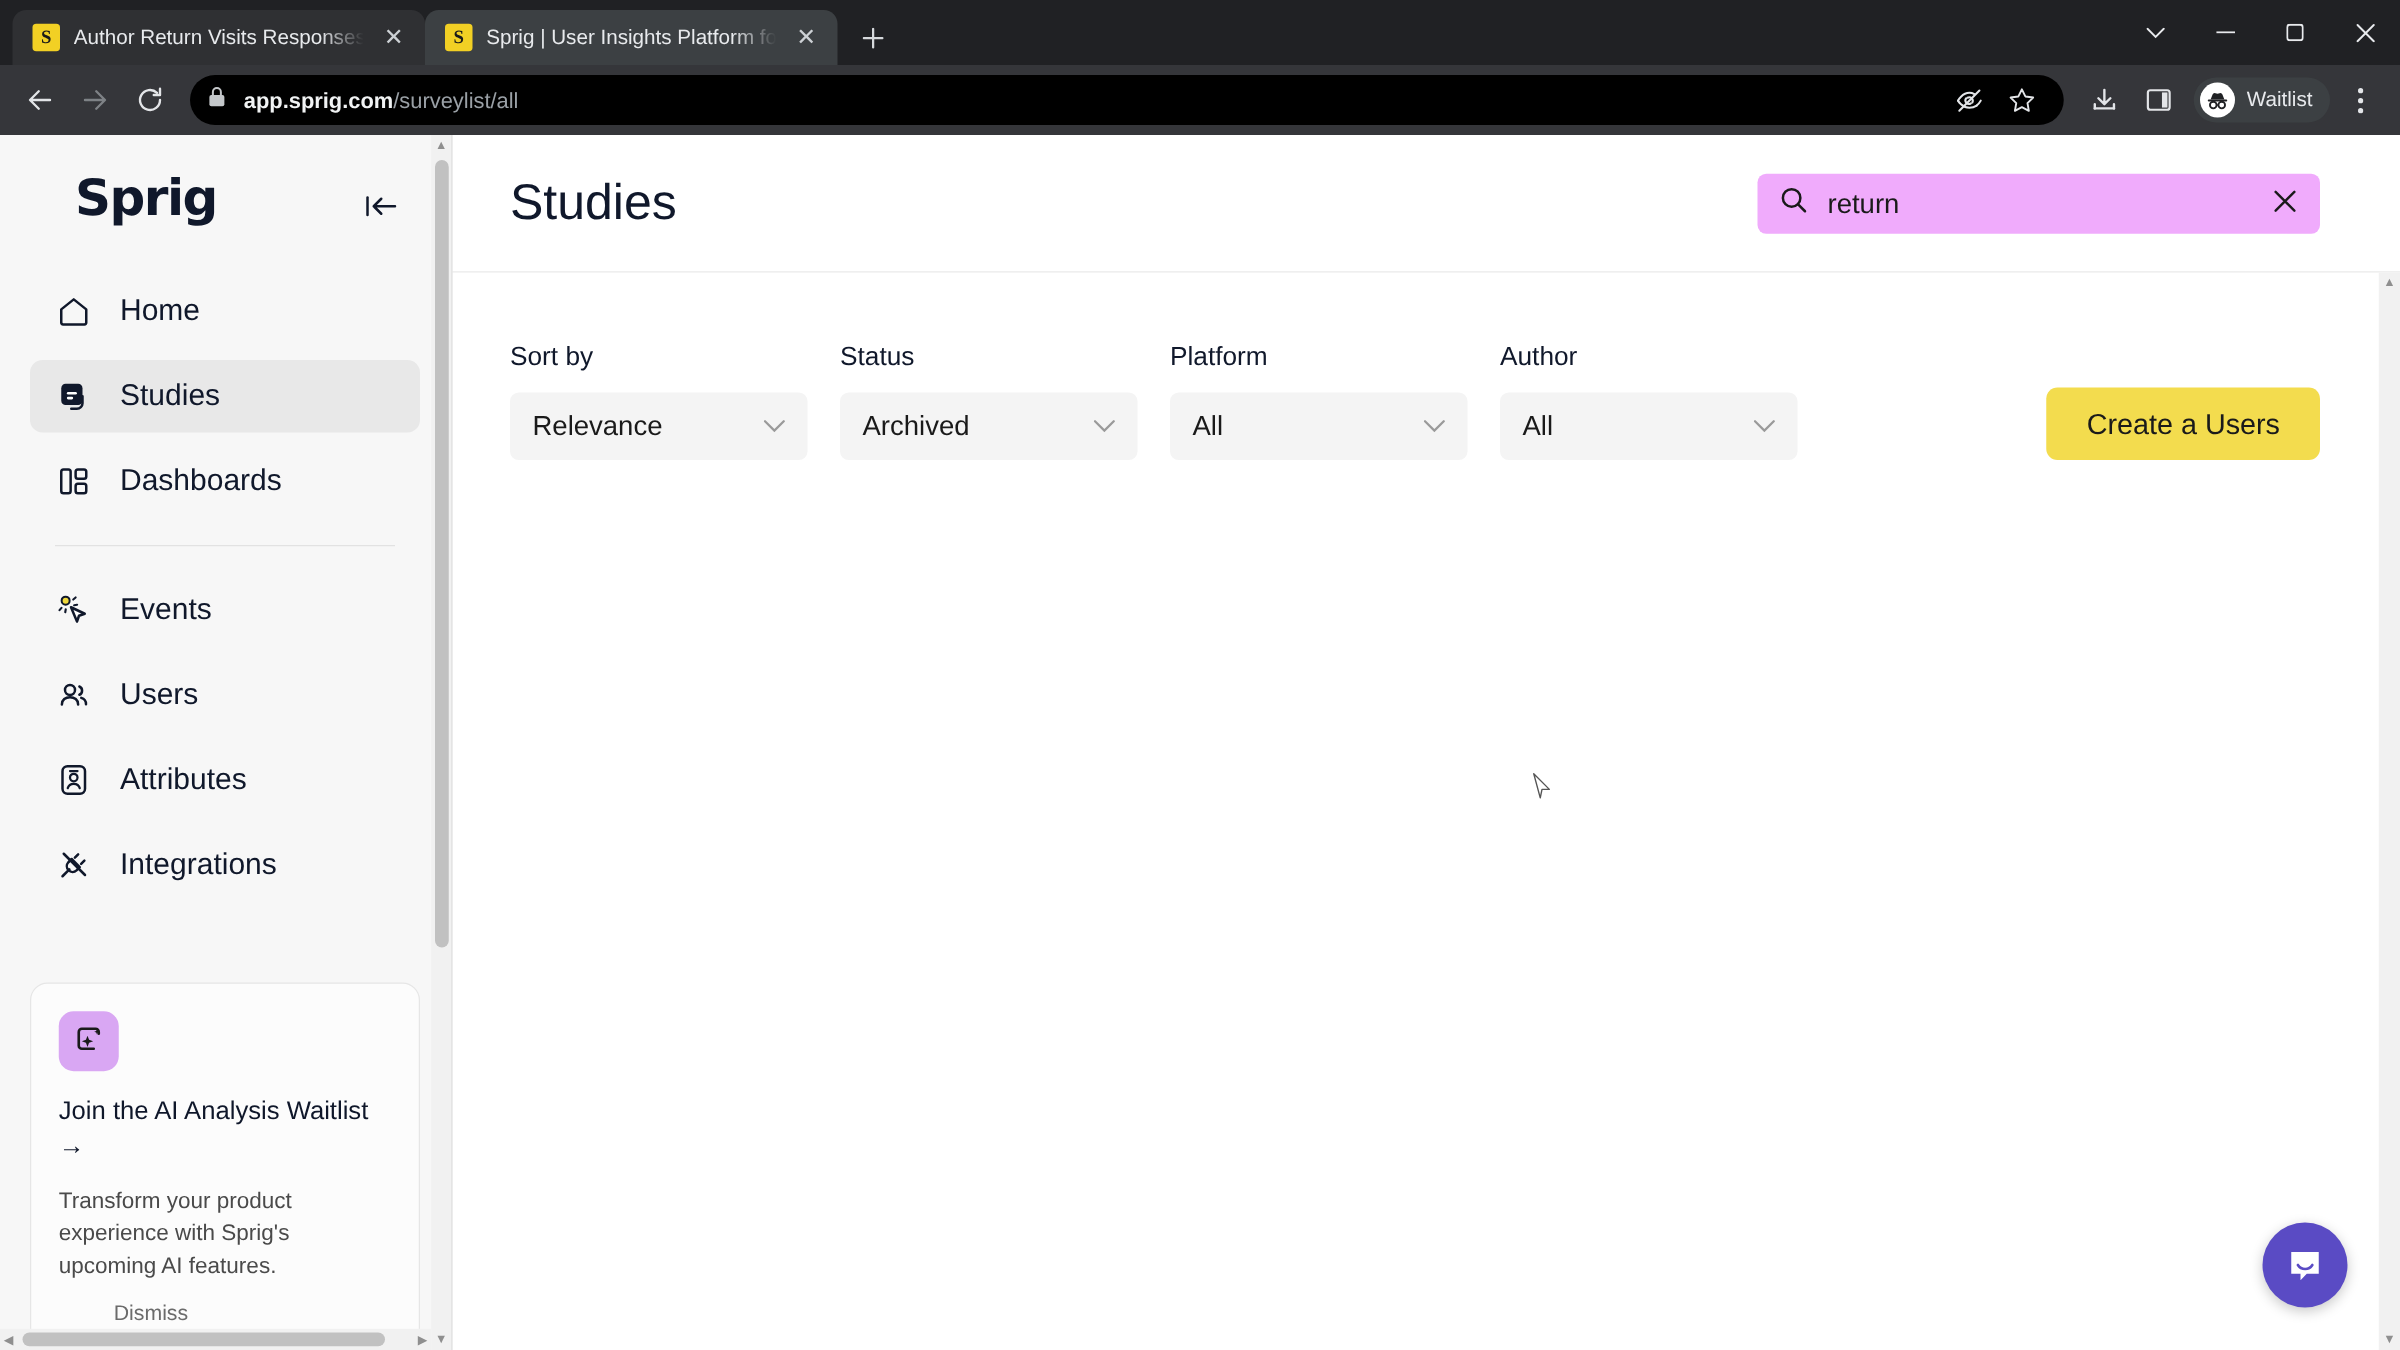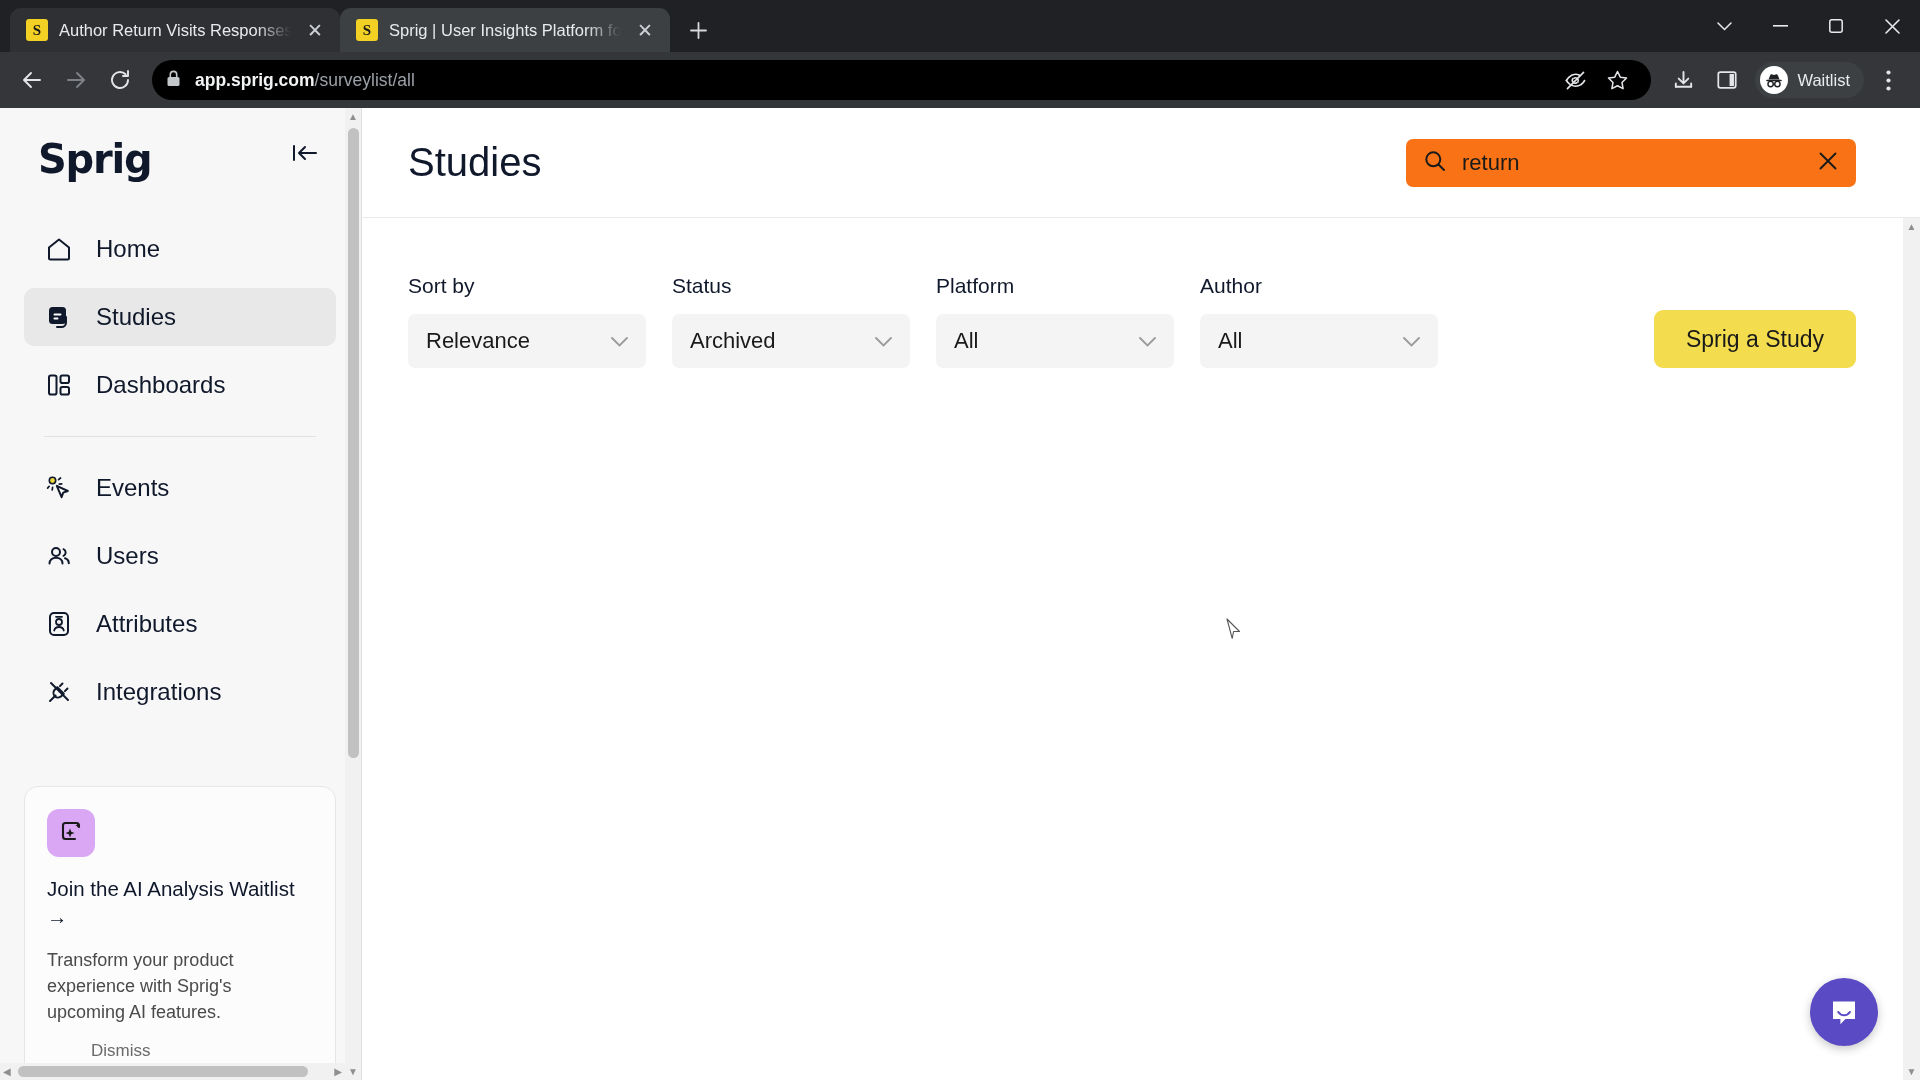--- a/index.html
+++ b/index.html
@@ -89,22 +89,22 @@
   
   .viewport { flex: 1; display: flex; position: relative; background: #fff; overflow: hidden; }
 
   
   .sidebar {
     width: 360px; flex: 0 0 360px; background: #F7F7F7;
     display: flex; flex-direction: column; padding: 0 0 0 0;
     position: relative;
   }
   .sb-head {
-    display: flex; align-items: flex-start; justify-content: space-between;
-    padding: 28px 38px 0 38px;
+    display: flex; align-items: flex-end; justify-content: space-between;
+    padding: 28px 38px 0 60px;
   }
   .sprig-logo {
     font-family: "DejaVu Sans", sans-serif;
     font-size: 40px; font-weight: bold; color: #10182B; letter-spacing: -1.2px;
   }
   .collapse-btn {
     width: 34px; height: 34px; display: flex; align-items: center;
     justify-content: center; color: #10182B;
   }
   .nav { margin-top: 38px; padding: 0 24px; }
@@ -156,21 +156,21 @@
 
   
   .main { flex: 1; display: flex; flex-direction: column; min-width: 0; position: relative; }
   .main-head {
     height: 110px; flex: 0 0 110px;
     display: flex; align-items: center; justify-content: space-between;
     padding: 0 64px 0 48px; border-bottom: 1px solid #EAEAEA;
   }
   .page-title { font-size: 40px; color: #10182B; font-weight: normal; }
   .search-box {
-    width: 450px; height: 48px; background: #f97316; border-radius: 7px;
+    width: 450px; height: 48px; background: #f0abfc; border-radius: 7px;
     display: flex; align-items: center; gap: 16px; padding: 0 18px;
   }
   .search-value { flex: 1; font-size: 22px; color: #1A1A1A; }
   .search-clear { color: #1A1A1A; font-size: 22px; line-height: 1; }
 
   .filters {
     display: flex; align-items: flex-end; gap: 26px;
     padding: 56px 0 0 48px;
   }
   .filter { width: 238px; }
@@ -509,21 +509,21 @@
           <div class="filter-label">Author</div>
           <div class="select">
             <span>All</span>
             <span class="caret">
               <svg width="17" height="10" viewBox="0 0 17 10">
                   <path d="M1 1l7.5 7.5L16 1" stroke="#9A9A9A" stroke-width="1.8" fill="none" stroke-linecap="round"></path>
                 </svg>
             </span>
           </div>
         </div>
-        <div class="create-btn">Sprig a Study</div>
+        <div class="create-btn">Create a Users</div>
       </div>
 
 
       <div class="cursor">
         <svg width="16" height="22" viewBox="0 0 16 22">
             <path d="M1 1l12.5 12.5H7.6l-1.4 6.8L1 1z" fill="#ffffff" stroke="#555" stroke-width="1.1" stroke-linejoin="round"></path>
           </svg>
       </div>
 
       <div class="intercom">

